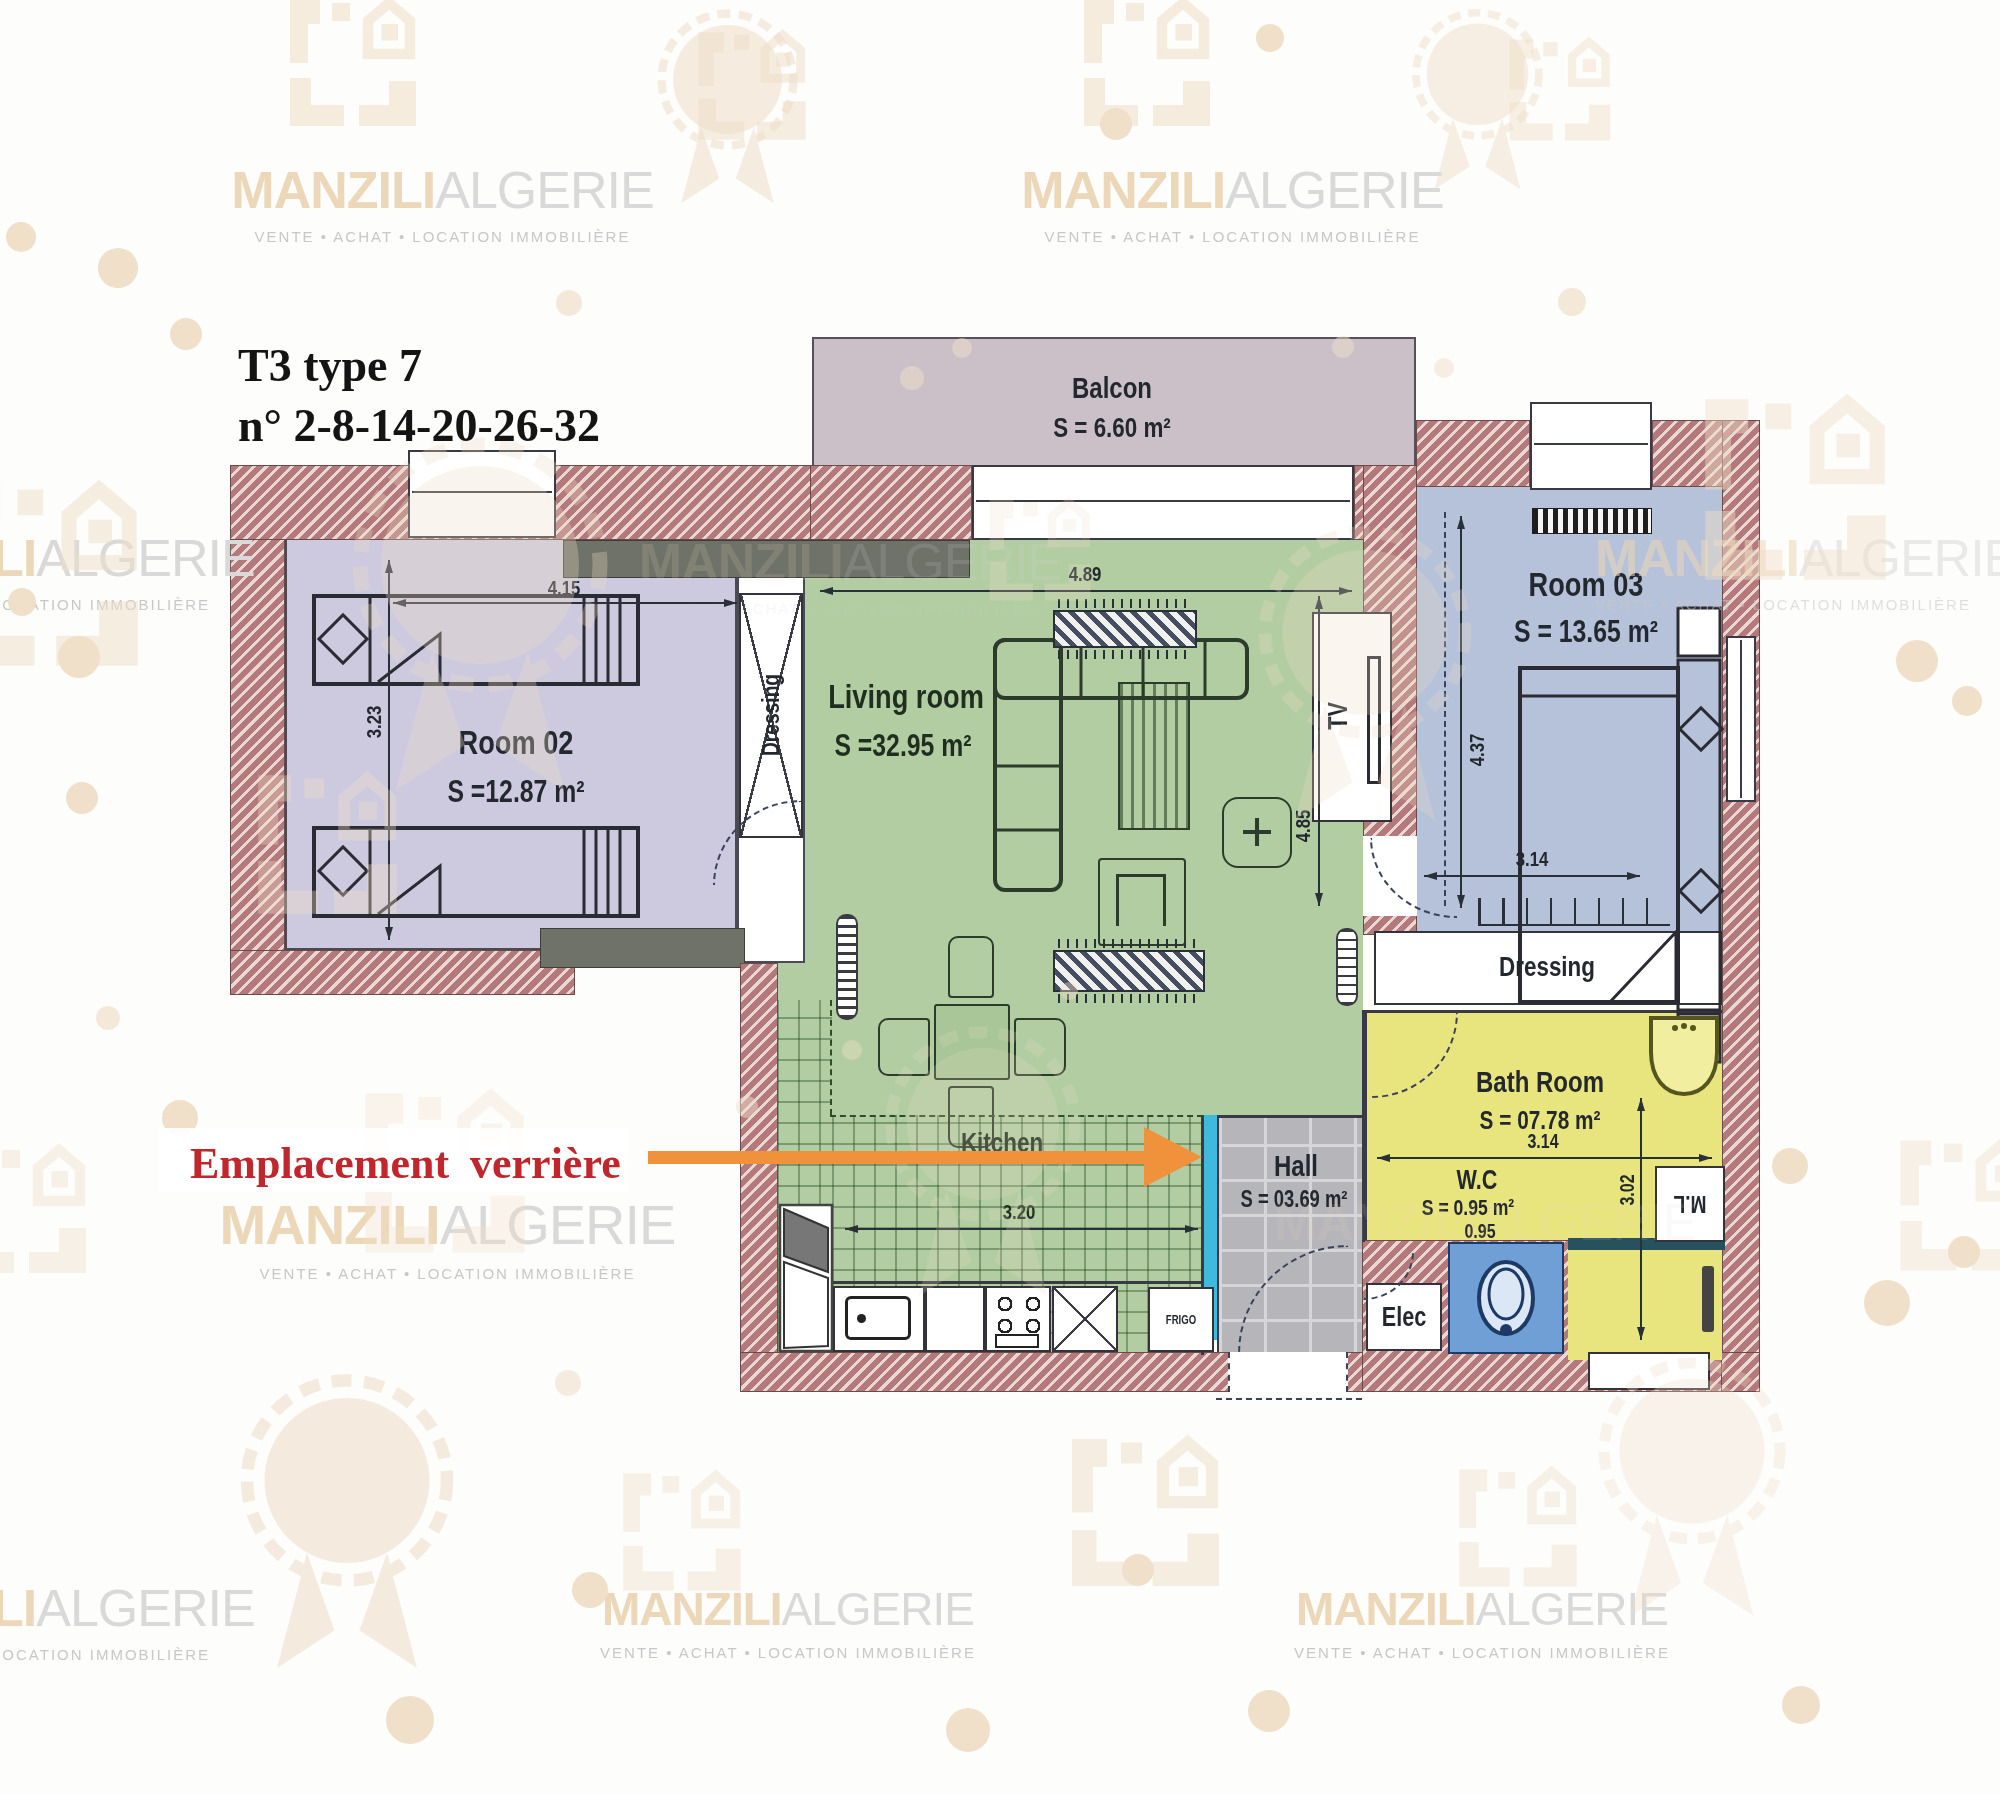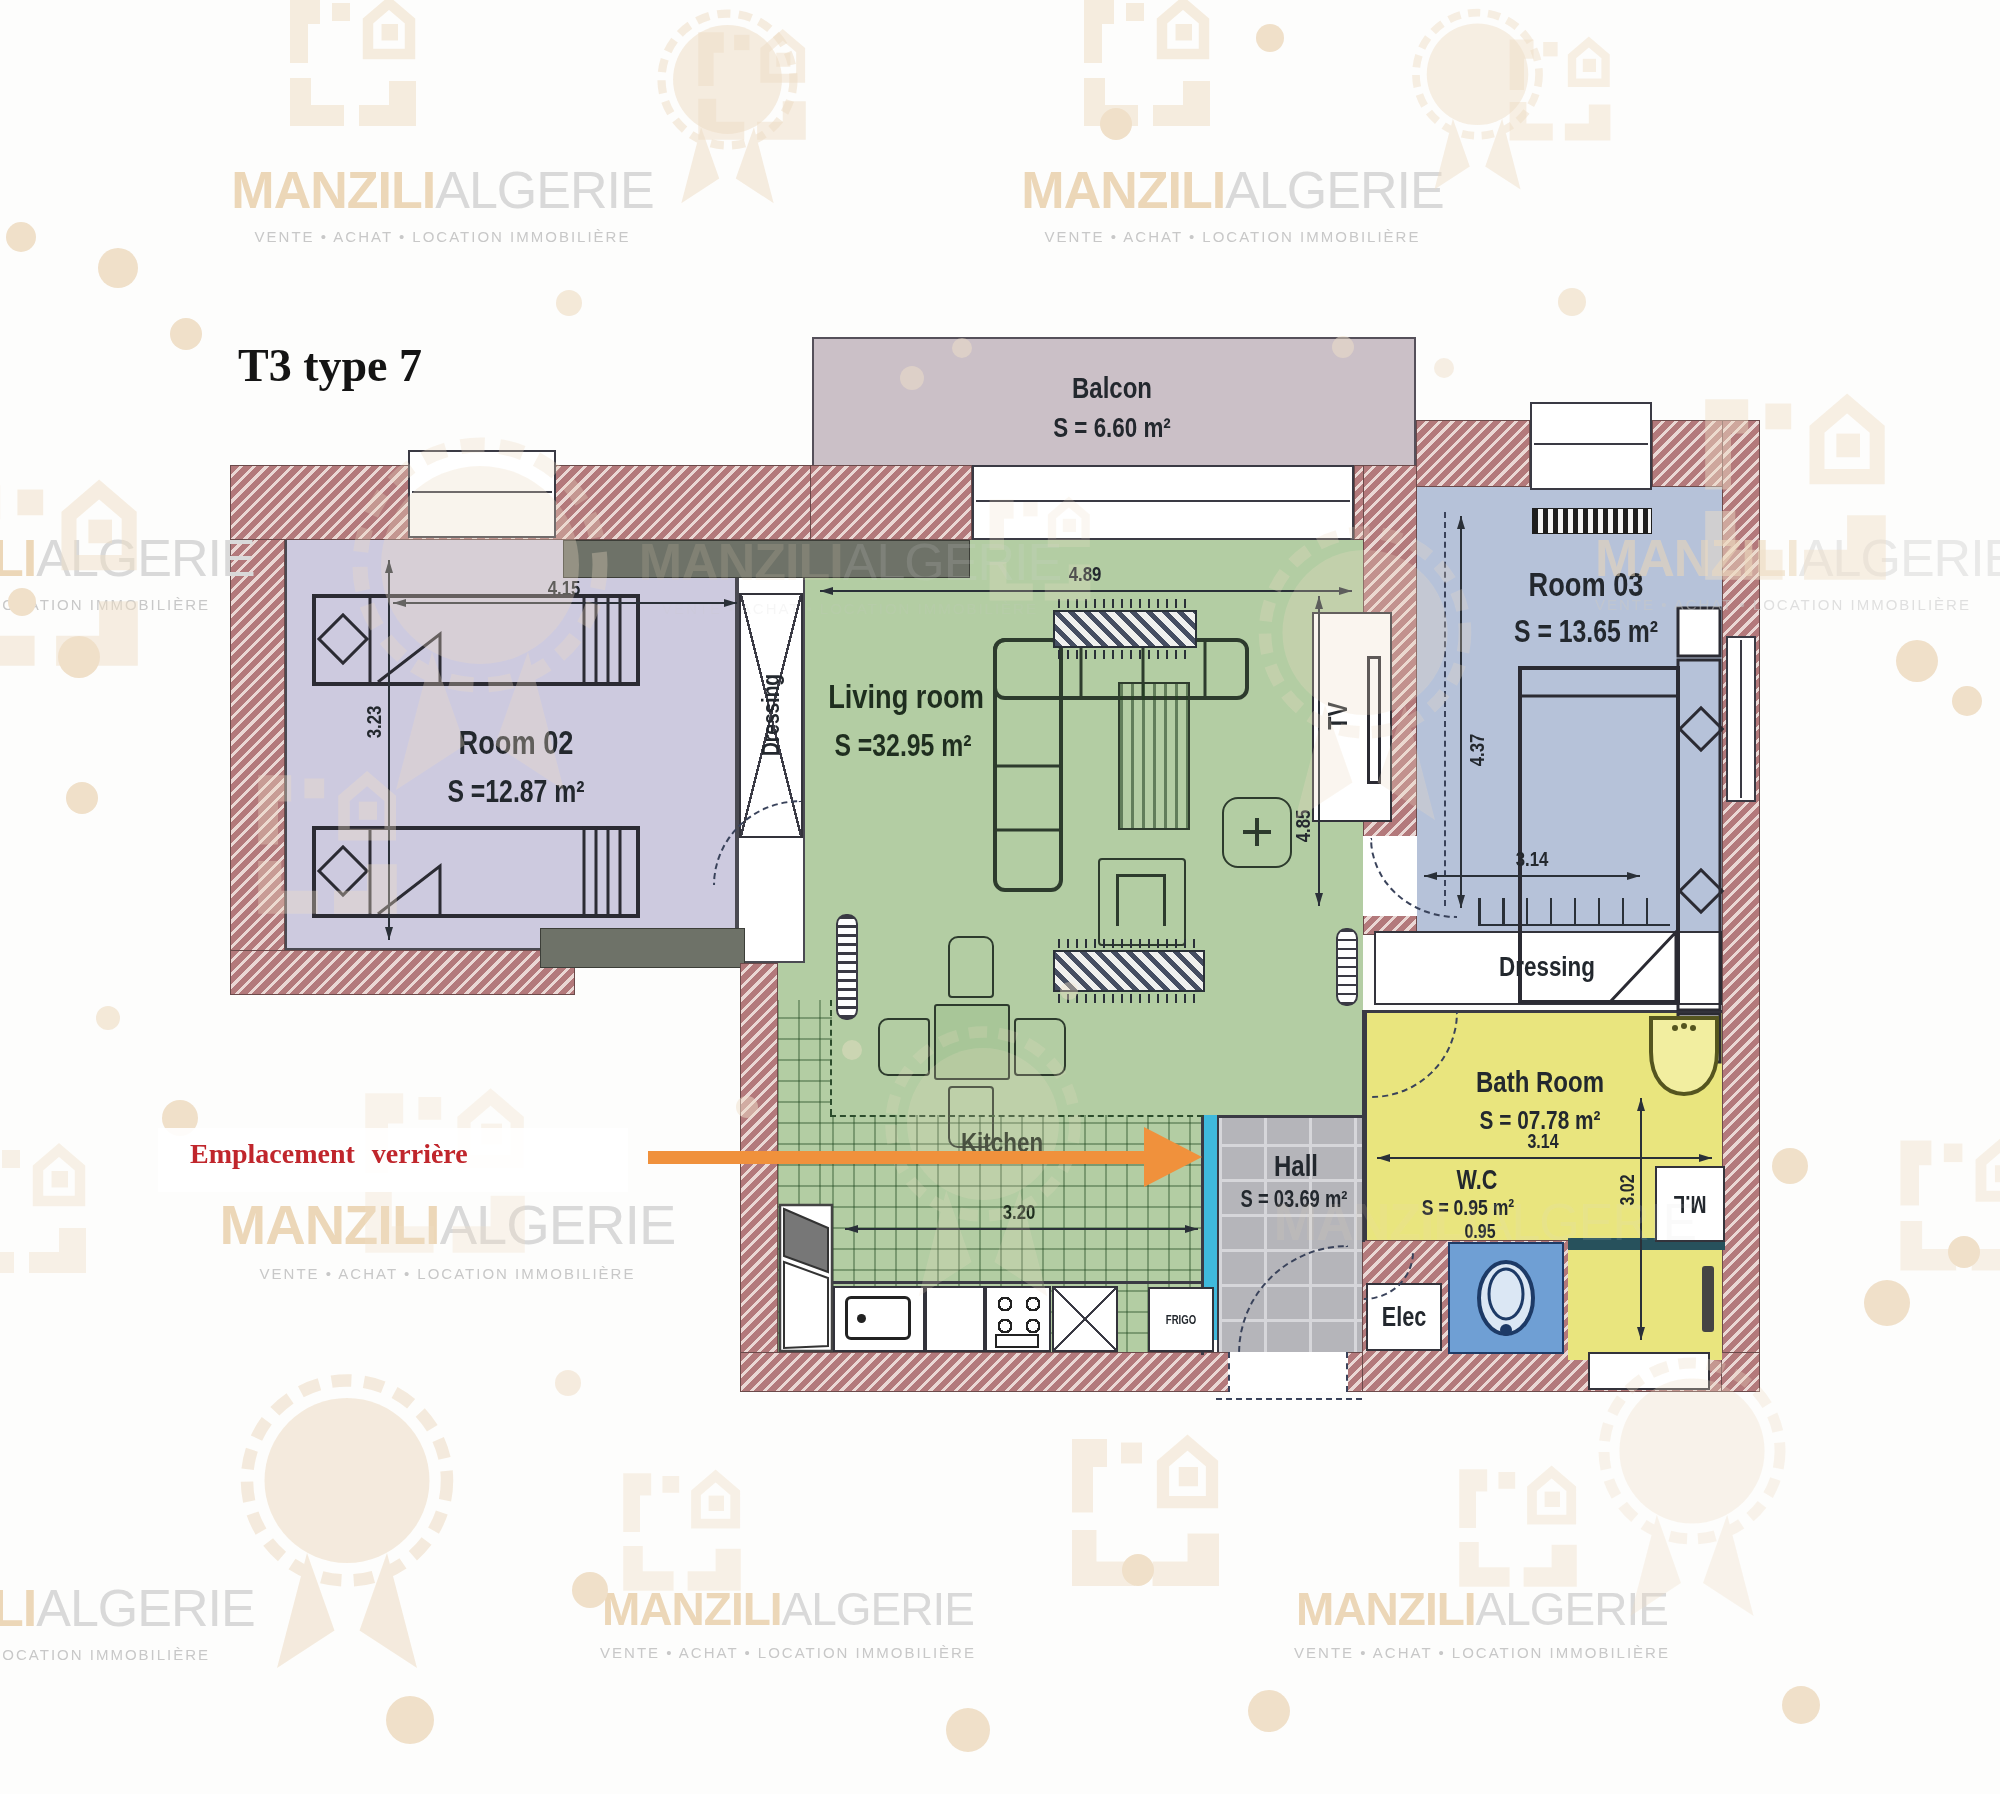--- a/index.html
+++ b/index.html
@@ -326,20 +326,21 @@
   <div class="dot" style="left:1122px;top:1554px;width:32px;height:32px"></div>
   <div class="dot" style="left:1248px;top:1690px;width:42px;height:42px"></div>
   <div class="dot" style="left:1782px;top:1686px;width:38px;height:38px"></div>
   <div class="dot" style="left:842px;top:1040px;width:20px;height:20px;opacity:.4"></div>
   <div class="dot" style="left:1060px;top:982px;width:18px;height:18px;opacity:.4"></div>
   <div class="dot" style="left:736px;top:1096px;width:22px;height:22px;opacity:.5"></div>
   <div class="dot" style="left:555px;top:1370px;width:26px;height:26px;opacity:.6"></div>
 
   <div class="abs" style="left:238px;top:336px;z-index:6;font-family:'Liberation Serif',serif;font-weight:700;color:#141414;font-size:46px;line-height:1.3">
     <div>T3 type 7</div>
+    <div>n° 2-8-14-20-26-32</div>
   </div>
 
   <div class="fill" style="left:812px;top:337px;width:604px;height:130px;background:#cbc0c7;border-color:#55505a"></div>
   <div class="fill" style="left:285px;top:538px;width:452px;height:412px;background:#cdcadf"></div>
   <div class="fill" style="left:737px;top:538px;width:68px;height:425px;background:#fff;border-color:#4a4a52"></div>
   <div class="fill" style="left:805px;top:578px;width:558px;height:537px;background:#b3cda3;border:none"></div>
   <div class="fill" style="left:970px;top:540px;width:393px;height:40px;background:#b3cda3;border:none"></div>
   <div class="fill" style="left:778px;top:963px;width:54px;height:152px;background:#b3cda3;border:none"></div>
   <div class="fill kgrid" style="left:777px;top:1000px;width:55px;height:355px;border:none"></div>
   <div class="fill kgrid" style="left:832px;top:1115px;width:371px;height:240px;border:none"></div>
@@ -522,17 +523,17 @@
   <div class="dimh" style="left:1424px;top:875px;width:216px"></div>
   <div class="plabel" style="left:1532px;top:859px;font-size:21px">3.14</div>
   <div class="dimh" style="left:1377px;top:1157px;width:335px"></div>
   <div class="plabel" style="left:1543px;top:1141px;font-size:20px">3.14</div>
   <div class="dimv" style="left:1640px;top:1098px;height:242px"></div>
   <div class="plabel rot" style="left:1627px;top:1190px;font-size:20px">3.02</div>
   <div class="dimh" style="left:845px;top:1228px;width:353px"></div>
   <div class="plabel grn" style="left:1019px;top:1212px;font-size:21px">3.20</div>
 
   <div class="abs" style="left:158px;top:1128px;width:470px;height:64px;background:rgba(255,255,255,.9);z-index:5"></div>
-  <div class="abs" style="left:190px;top:1138px;z-index:6;font-family:'Liberation Serif',serif;font-weight:700;font-size:28px;color:#c0262c;word-spacing:10px;white-space:nowrap">Emplacement verrière</div>
+  <div class="abs" style="left:190px;top:1138px;z-index:6;font-family:'Liberation Serif',serif;font-weight:700;font-size:44px;color:#c0262c;word-spacing:10px;white-space:nowrap">Emplacement verrière</div>
   <div class="abs" style="left:648px;top:1151px;width:500px;height:13px;background:#f0913c;z-index:6"></div>
   <div class="abs" style="left:1144px;top:1127px;width:0;height:0;border-top:30px solid transparent;border-bottom:30px solid transparent;border-left:58px solid #f0913c;z-index:6"></div>
 
 </div>
 
 </body></html>

